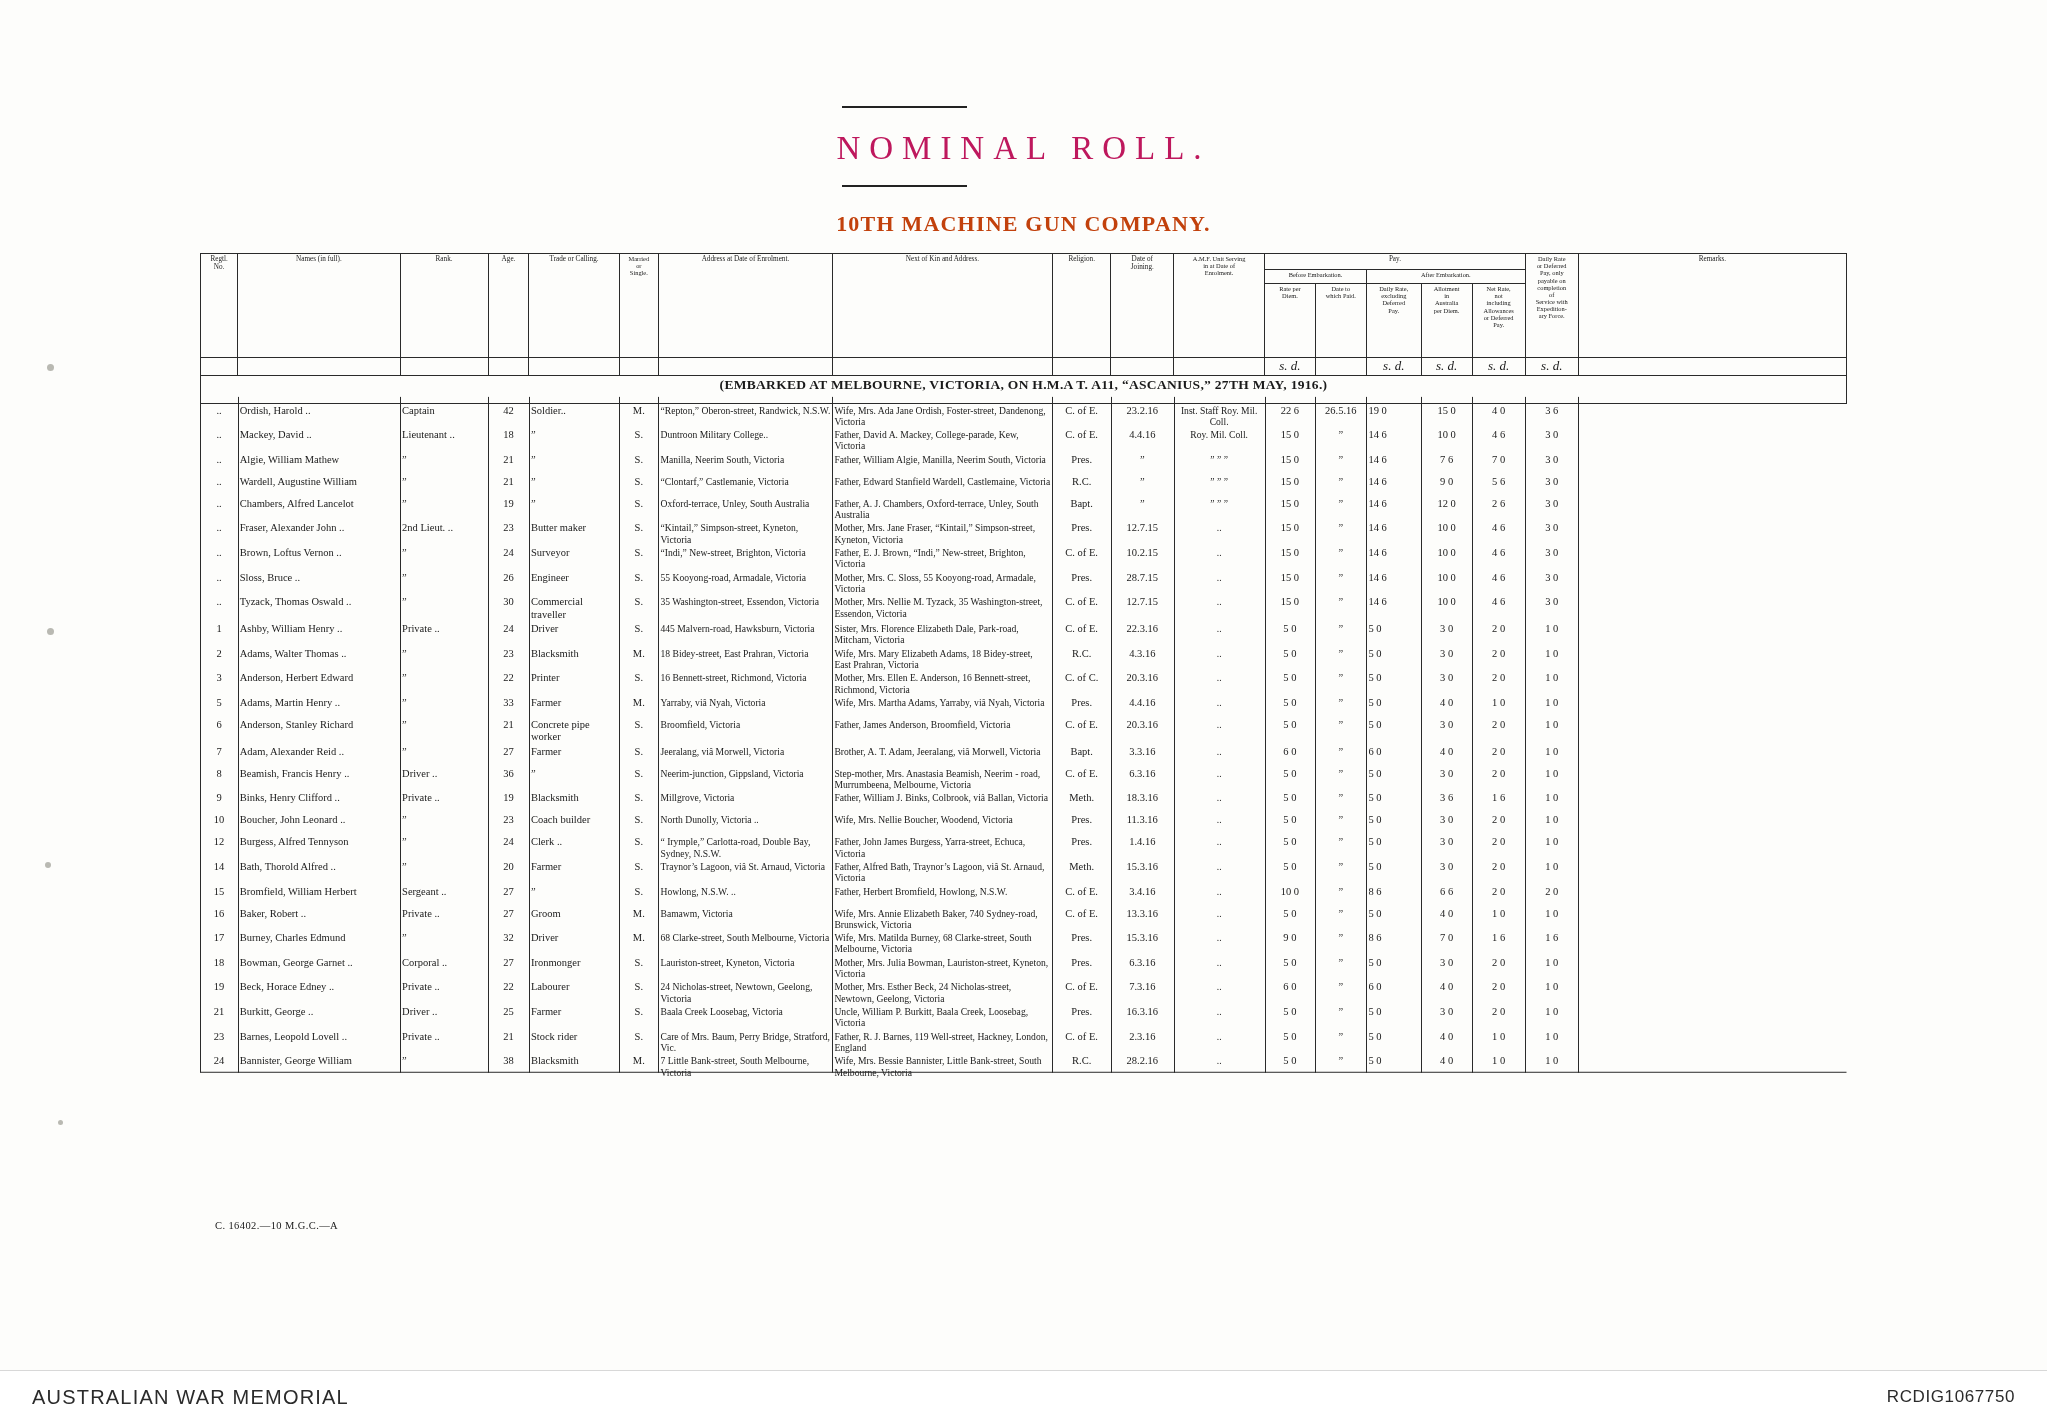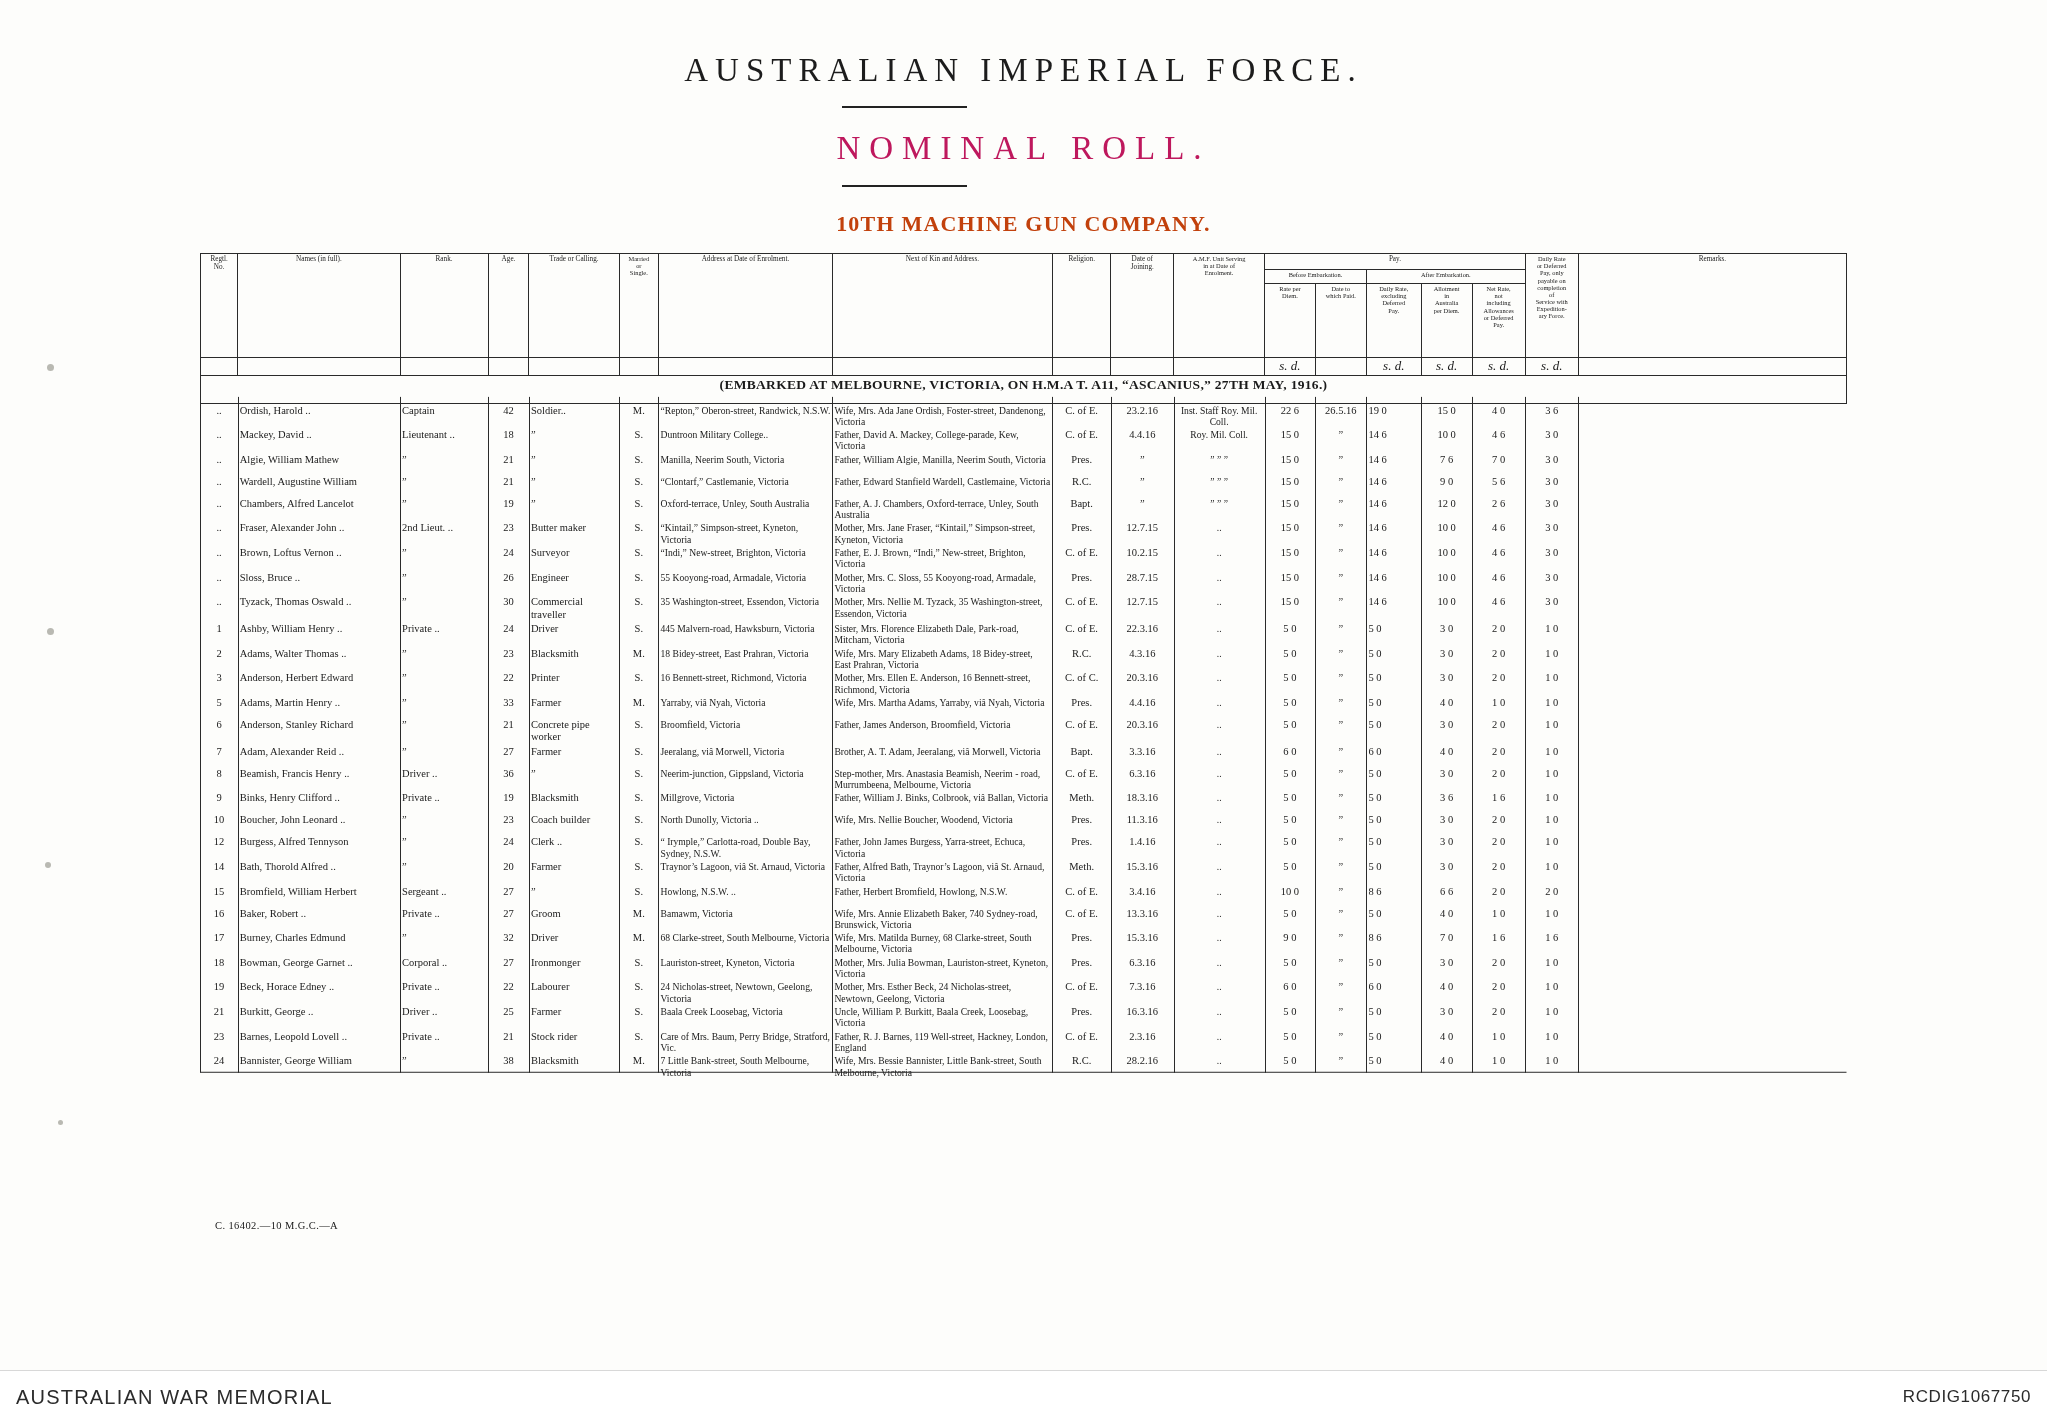--- a/index.html
+++ b/index.html
@@ -86,21 +86,21 @@
   .footer-code {
     position:absolute; left:215px; top:1220px;
     font-size:10.5px; letter-spacing:0.4px;
   }
 
   
   .bottombar {
     position:absolute; left:0; bottom:0; width:2047px; height:53px;
     background:#ffffff; border-top:1px solid #d8d8d8;
     display:flex; align-items:center; justify-content:space-between;
-    padding: 0 16px;
+    padding: 0 32px;
     font-family:"Liberation Sans", sans-serif;
   }
   .bottombar .left { font-size:20px; letter-spacing:1.2px; color:#2b2b2b; }
   .bottombar .right { font-size:17px; letter-spacing:0.6px; color:#2b2b2b; }
 
   
   td.num { text-align:center; width:38px; font-size:10.5px; }
   td.name { width:168px; padding-left:6px; }
   td.rank { width:90px; padding-left:6px;margin-top:10px; }
   td.age { text-align:center; width:42px; }
@@ -122,21 +122,20 @@
 </head>
 <body>
 
 <div class="page">
 
   <div class="speckle" style="left:47px; top:364px; width:7px; height:7px;"></div>
   <div class="speckle" style="left:47px; top:628px; width:7px; height:7px;"></div>
   <div class="speckle" style="left:45px; top:862px; width:6px; height:6px;"></div>
   <div class="speckle" style="left:58px; top:1120px; width:5px; height:5px;"></div>
 
-  <div class="title-main">AUSTRALIAN IMPERIAL FORCE.</div>
   <div class="rule" style="left:842px; width:125px; top:106px;"></div>
 
   <div class="title-sub">NOMINAL ROLL.</div>
   <div class="rule" style="left:842px; width:125px; top:185px;"></div>
 
   <div class="title-unit">
     <span>10TH MACHINE GUN COMPANY.</span>
   </div>
 
   <div class="tbl-wrap" style="position: absolute;">

